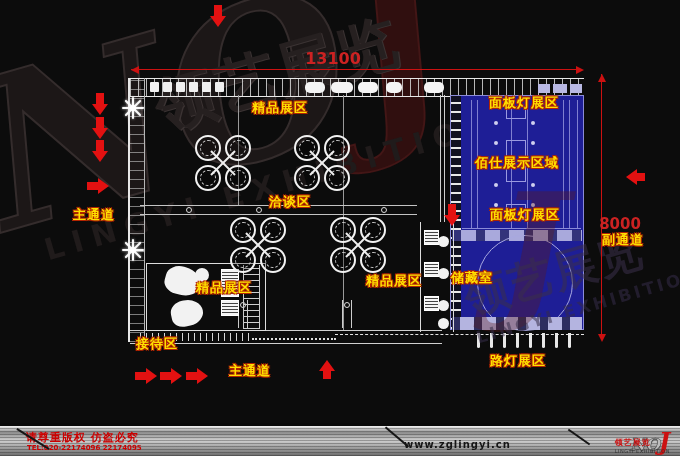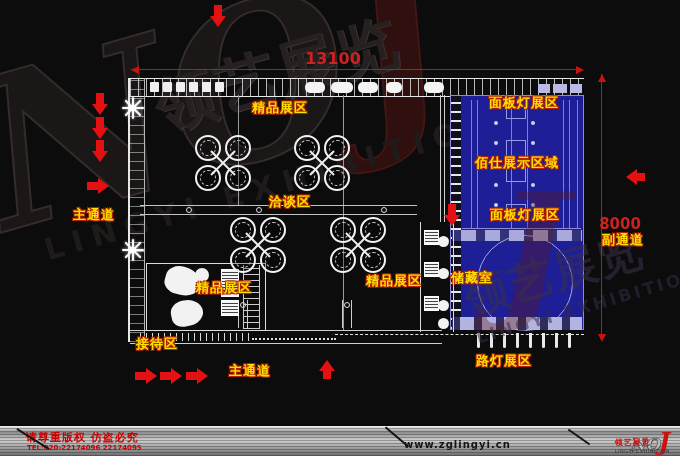--- a/index.html
+++ b/index.html
@@ -345,21 +345,21 @@
   <div class="lbl" style="left:517px;top:163px">佰仕展示区域</div>
   <div class="lbl" style="left:290px;top:202px">洽谈区</div>
   <div class="lbl" style="left:525px;top:215px">面板灯展区</div>
   <div class="lbl" style="left:94px;top:215px">主通道</div>
   <div class="lbl" style="left:623px;top:240px">副通道</div>
   <div class="lbl" style="left:224px;top:288px">精品展区</div>
   <div class="lbl" style="left:394px;top:281px">精品展区</div>
   <div class="lbl" style="left:472px;top:278px">储藏室</div>
   <div class="lbl" style="left:157px;top:344px">接待区</div>
   <div class="lbl" style="left:250px;top:371px">主通道</div>
-  <div class="lbl" style="left:504px;top:361px">路灯展区</div>
+  <div class="lbl" style="left:518px;top:361px">路灯展区</div>
 
   <div class="arr a-down" style="left:210px;top:5px;width:16px;height:22px">
       <span class="sh"></span>
       <span class="hd"></span>
     </div>
   <div class="arr a-down" style="left:92px;top:93px;width:16px;height:22px">
       <span class="sh"></span>
       <span class="hd"></span>
     </div>
   <div class="arr a-down" style="left:92px;top:117px;width:16px;height:22px">

